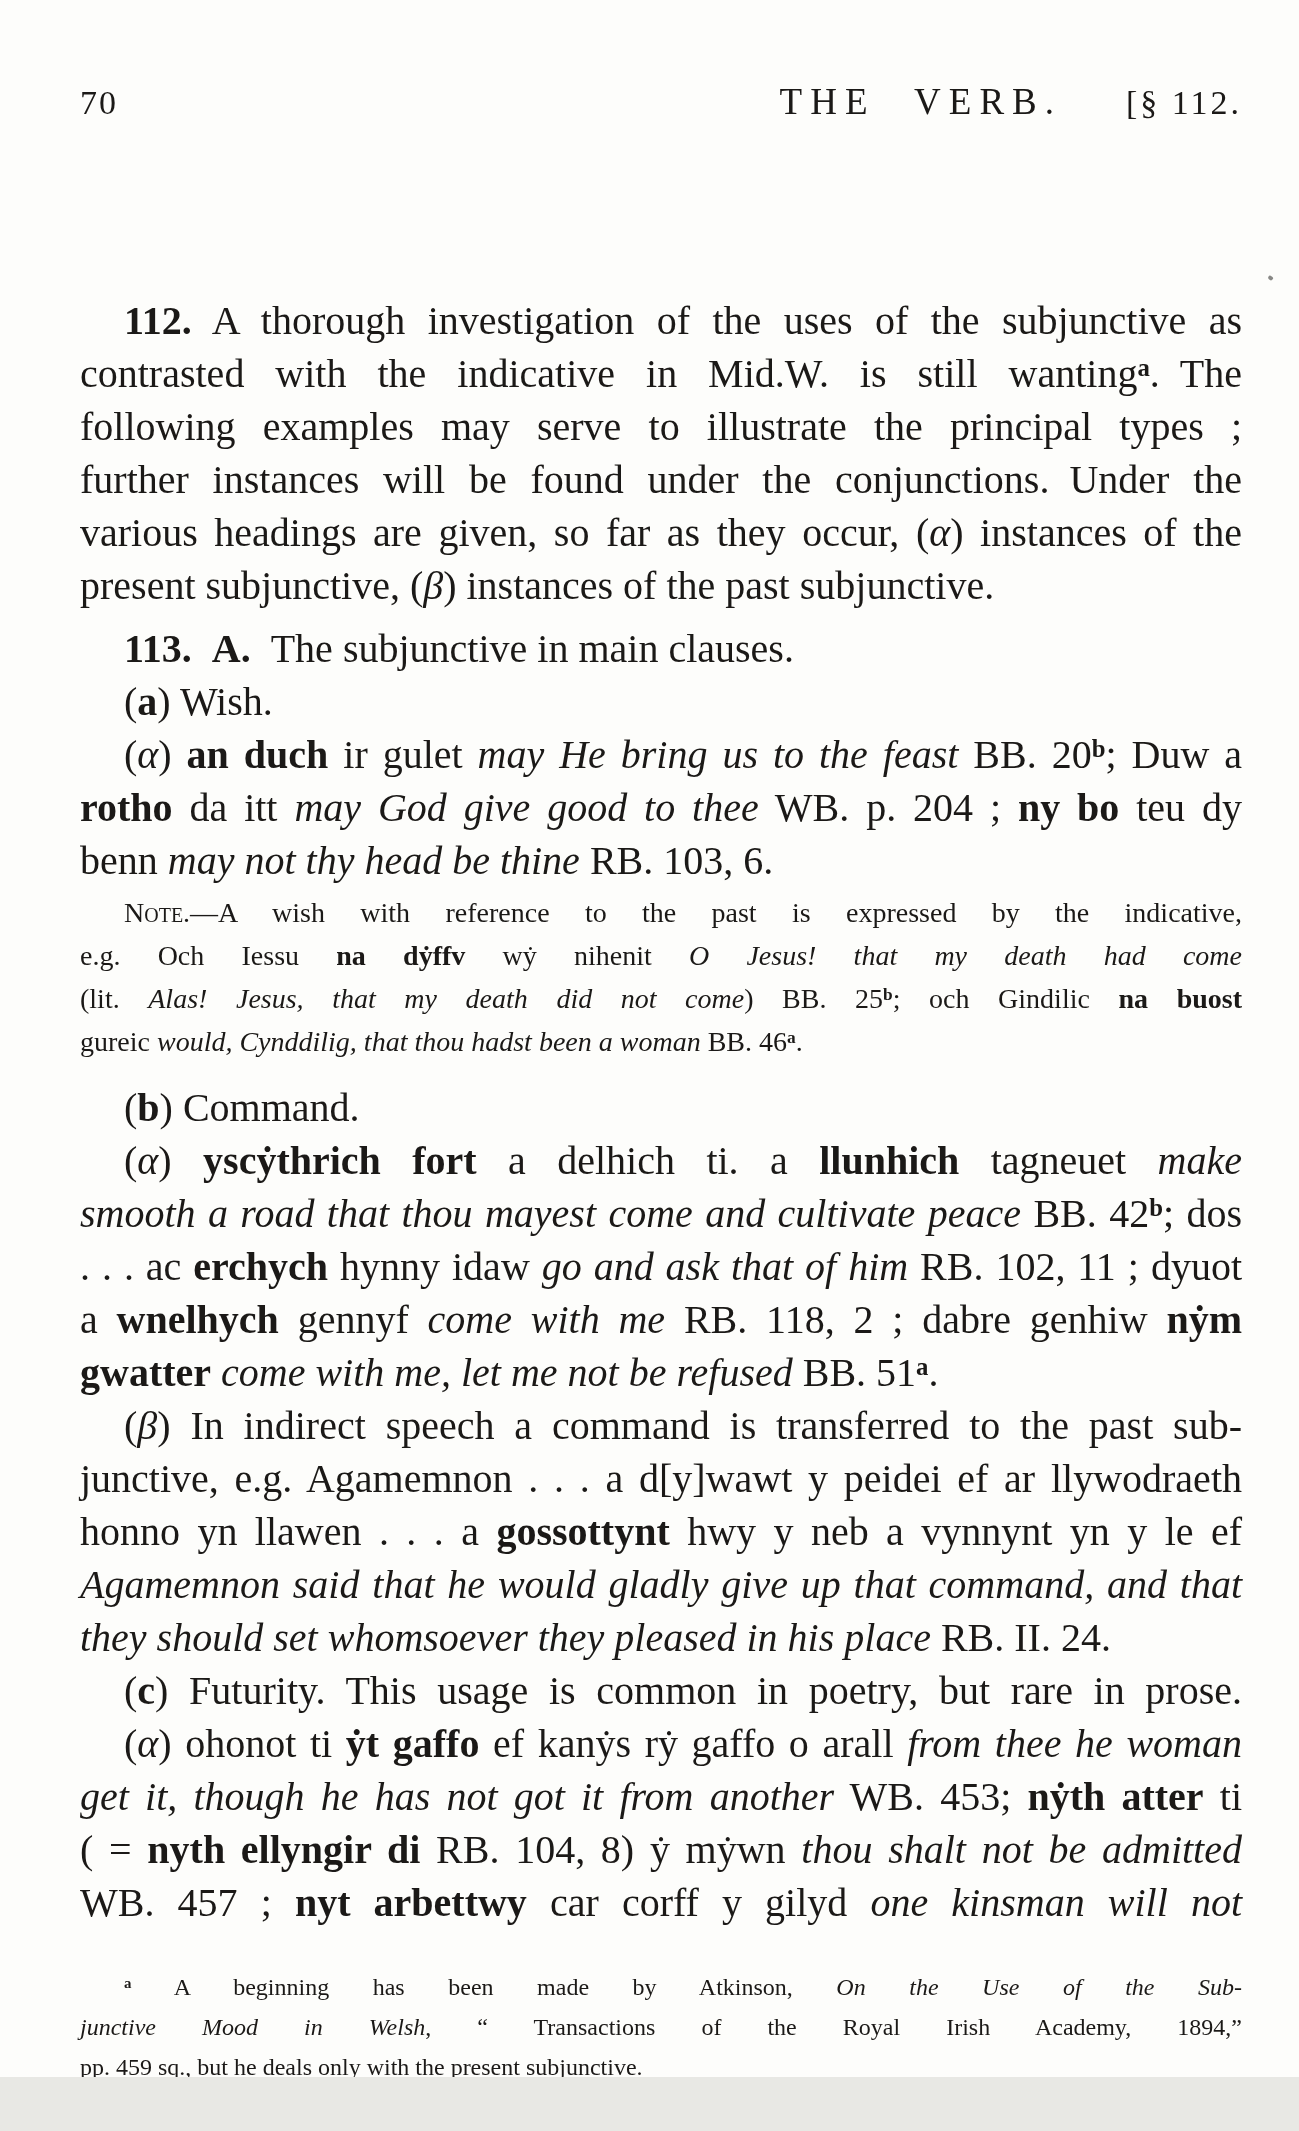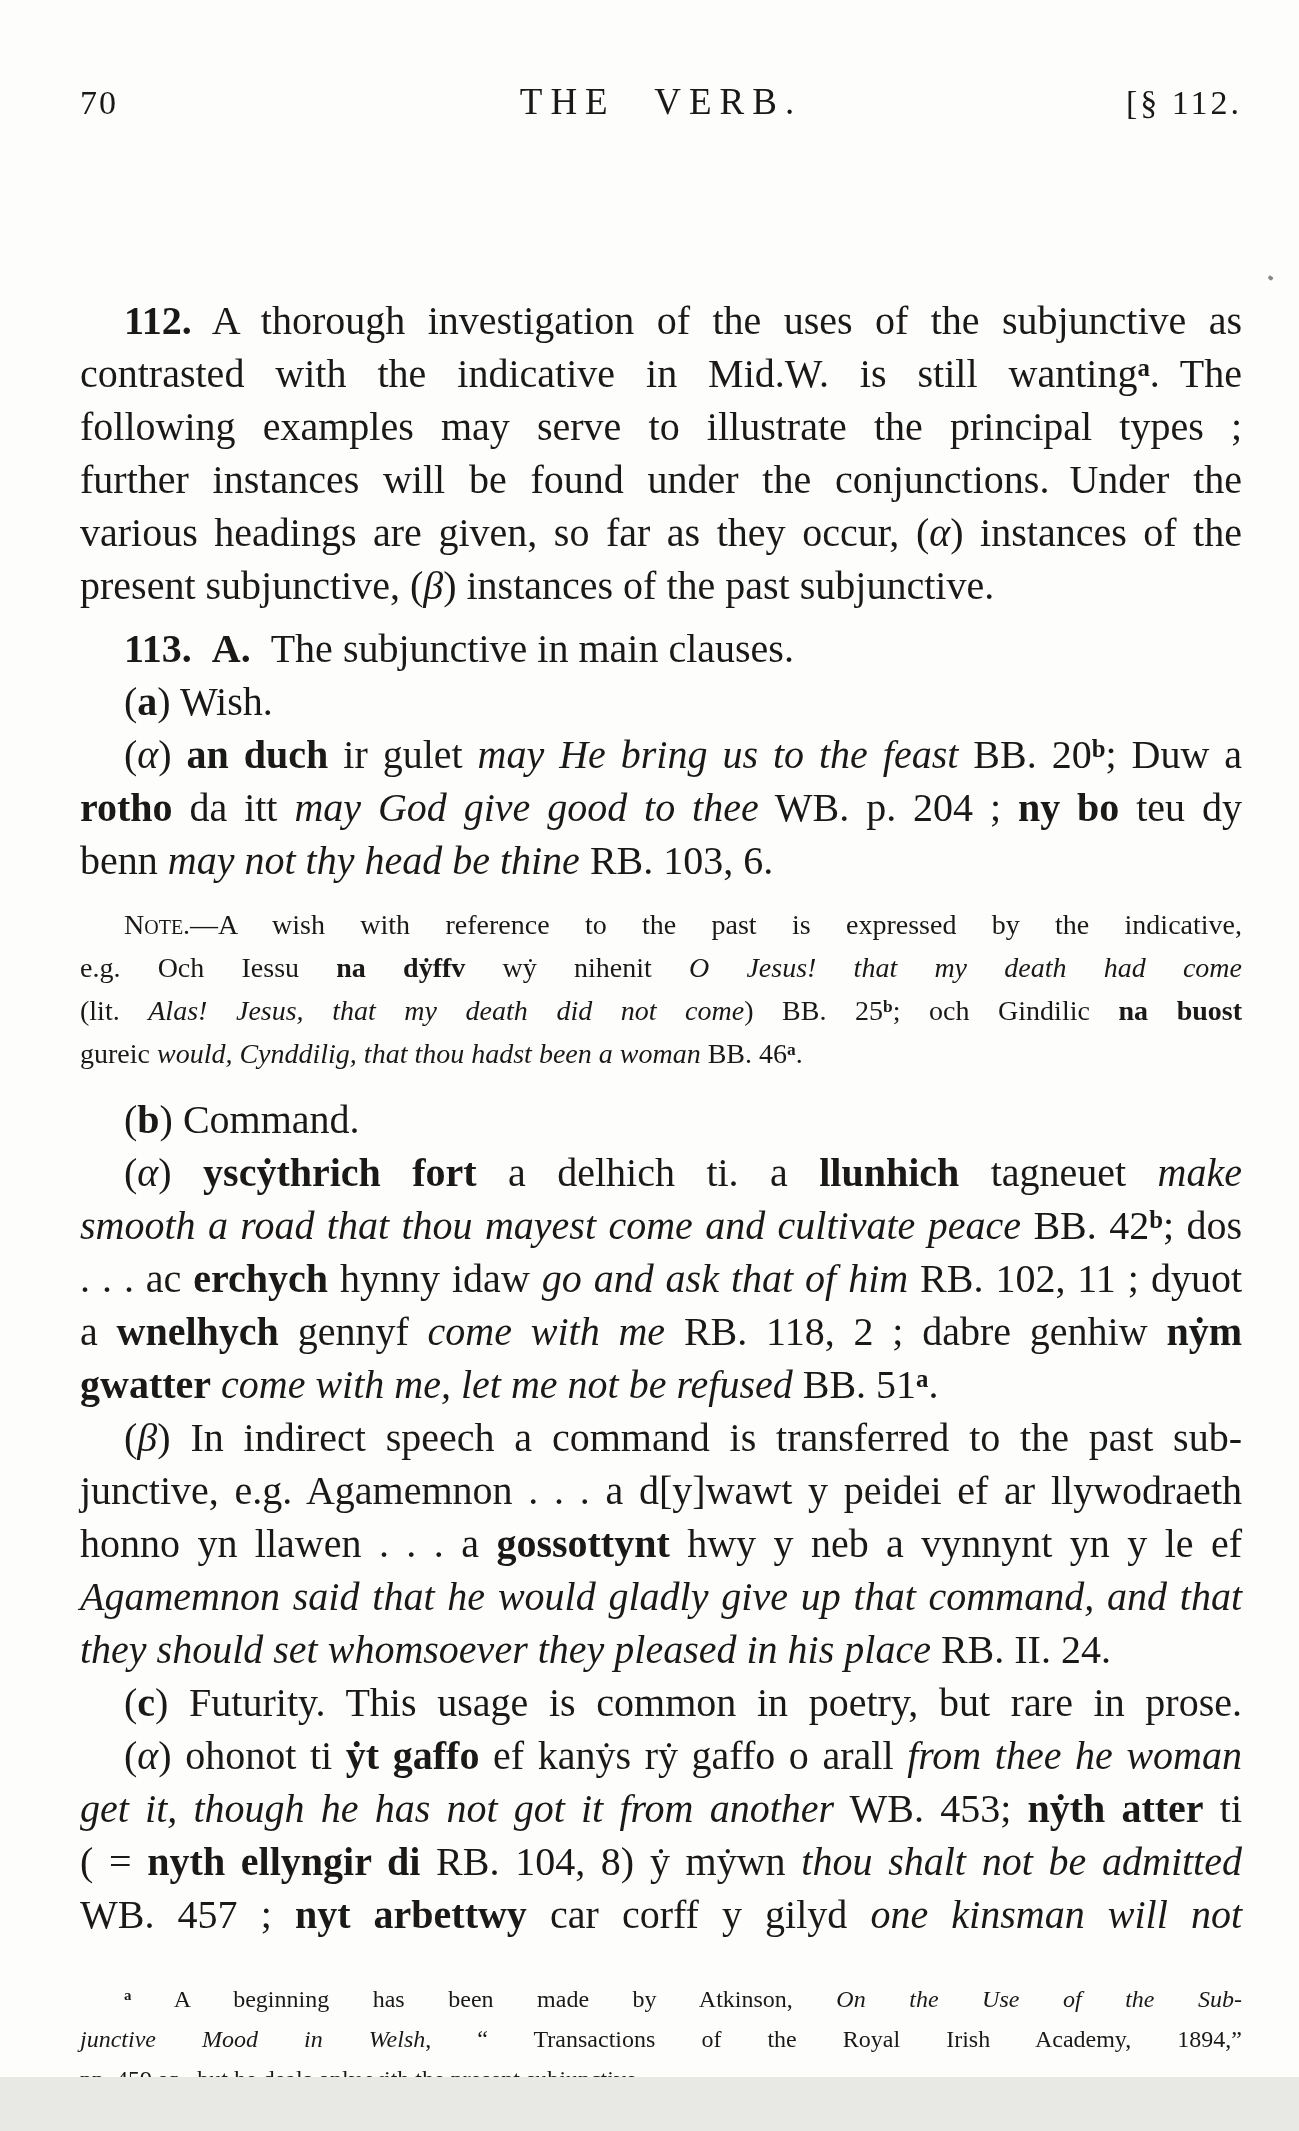--- a/index.html
+++ b/index.html
@@ -18,21 +18,21 @@
     left: 80px;
     top: 80px;
     width: 1162px;
     display: flex;
     align-items: baseline;
     font-size: 34px;
   }
   .page-number { width: 180px; text-align: left; letter-spacing: 2px; }
   .running-title {
     flex: 1;
-    text-align: center;
+    text-align: right;
     font-size: 37px;
     letter-spacing: 8px;
     word-spacing: 22px;
   }
   .section-ref { width: 180px; text-align: right; letter-spacing: 3px; }
 
   
   .section-heading {
     position: absolute;
     left: 80px;
@@ -108,21 +108,21 @@
         <div class="line j"><span class="rn">various headings are given, so far as they occur, (</span><span class="it">α</span><span class="rn">) instances of the</span></div>
         <div class="line"><span class="rn">present subjunctive, (</span><span class="it">β</span><span class="rn">) instances of the past subjunctive.</span></div>
       </div>
       <div class="blk body" style="margin-top: 10px;">
         <div class="line indent"><span class="bd">113.</span><span class="rn"> </span><span class="bd">A.</span><span class="rn"> The subjunctive in main clauses.</span></div>
         <div class="line indent"><span class="rn">(</span><span class="bd">a</span><span class="rn">) Wish.</span></div>
         <div class="line indent j"><span class="rn">(</span><span class="it">α</span><span class="rn">) </span><span class="bd">an duch</span><span class="rn"> ir gulet </span><span class="it">may He bring us to the feast</span><span class="rn"> BB. 20</span><span class="sup">b</span><span class="rn">; Duw a</span></div>
         <div class="line j"><span class="bd">rotho</span><span class="rn"> da itt </span><span class="it">may God give good to thee</span><span class="rn"> WB. p. 204 ; </span><span class="bd">ny bo</span><span class="rn"> teu dy</span></div>
         <div class="line"><span class="rn">benn </span><span class="it">may not thy head be thine</span><span class="rn"> RB. 103, 6.</span></div>
       </div>
-      <div class="blk note" style="margin-top: 16px;">
+      <div class="blk note" style="margin-top: 4px;">
         <div class="line indent j"><span class="sc">Note.</span><span class="rn">—A wish with reference to the past is expressed by the indicative,</span></div>
         <div class="line j"><span class="rn">e.g. Och Iessu </span><span class="bd">na dẏffv</span><span class="rn"> wẏ nihenit </span><span class="it">O Jesus! that my death had come</span></div>
         <div class="line j"><span class="rn">(lit. </span><span class="it">Alas! Jesus, that my death did not come</span><span class="rn">) BB. 25</span><span class="sup">b</span><span class="rn">; och Gindilic </span><span class="bd">na buost</span></div>
         <div class="line"><span class="rn">gureic </span><span class="it">would, Cynddilig, that thou hadst been a woman</span><span class="rn"> BB. 46</span><span class="sup">a</span><span class="rn">.</span></div>
       </div>
       <div class="blk body" style="margin-top: 18px;">
         <div class="line indent"><span class="rn">(</span><span class="bd">b</span><span class="rn">) Command.</span></div>
       </div>
       <div class="blk body">
         <div class="line indent j"><span class="rn">(</span><span class="it">α</span><span class="rn">) </span><span class="bd">yscẏthrich fort</span><span class="rn"> a delhich ti. a </span><span class="bd">llunhich</span><span class="rn"> tagneuet </span><span class="it">make</span></div>

